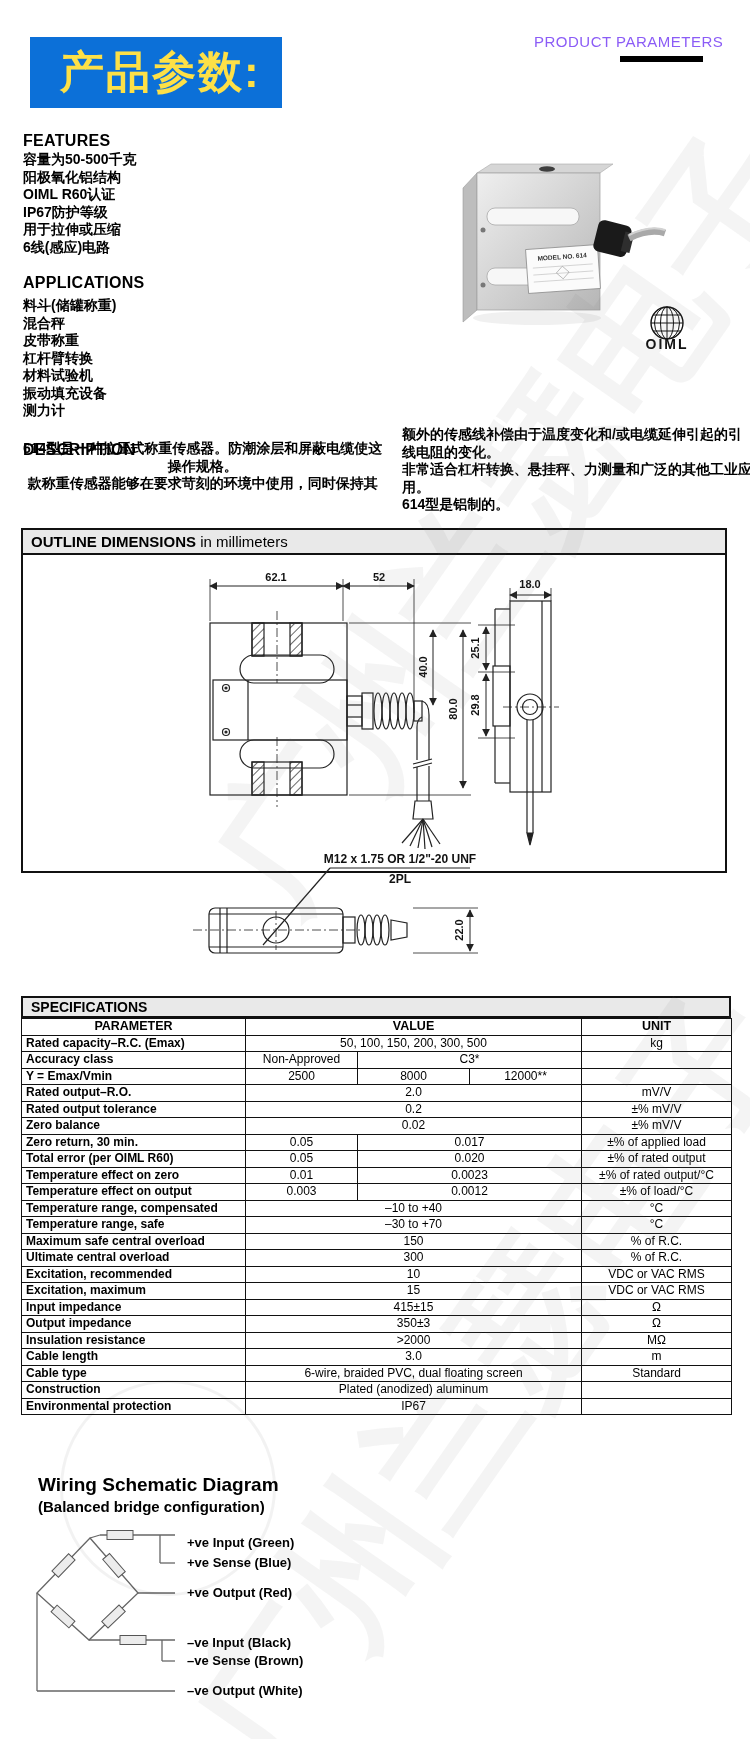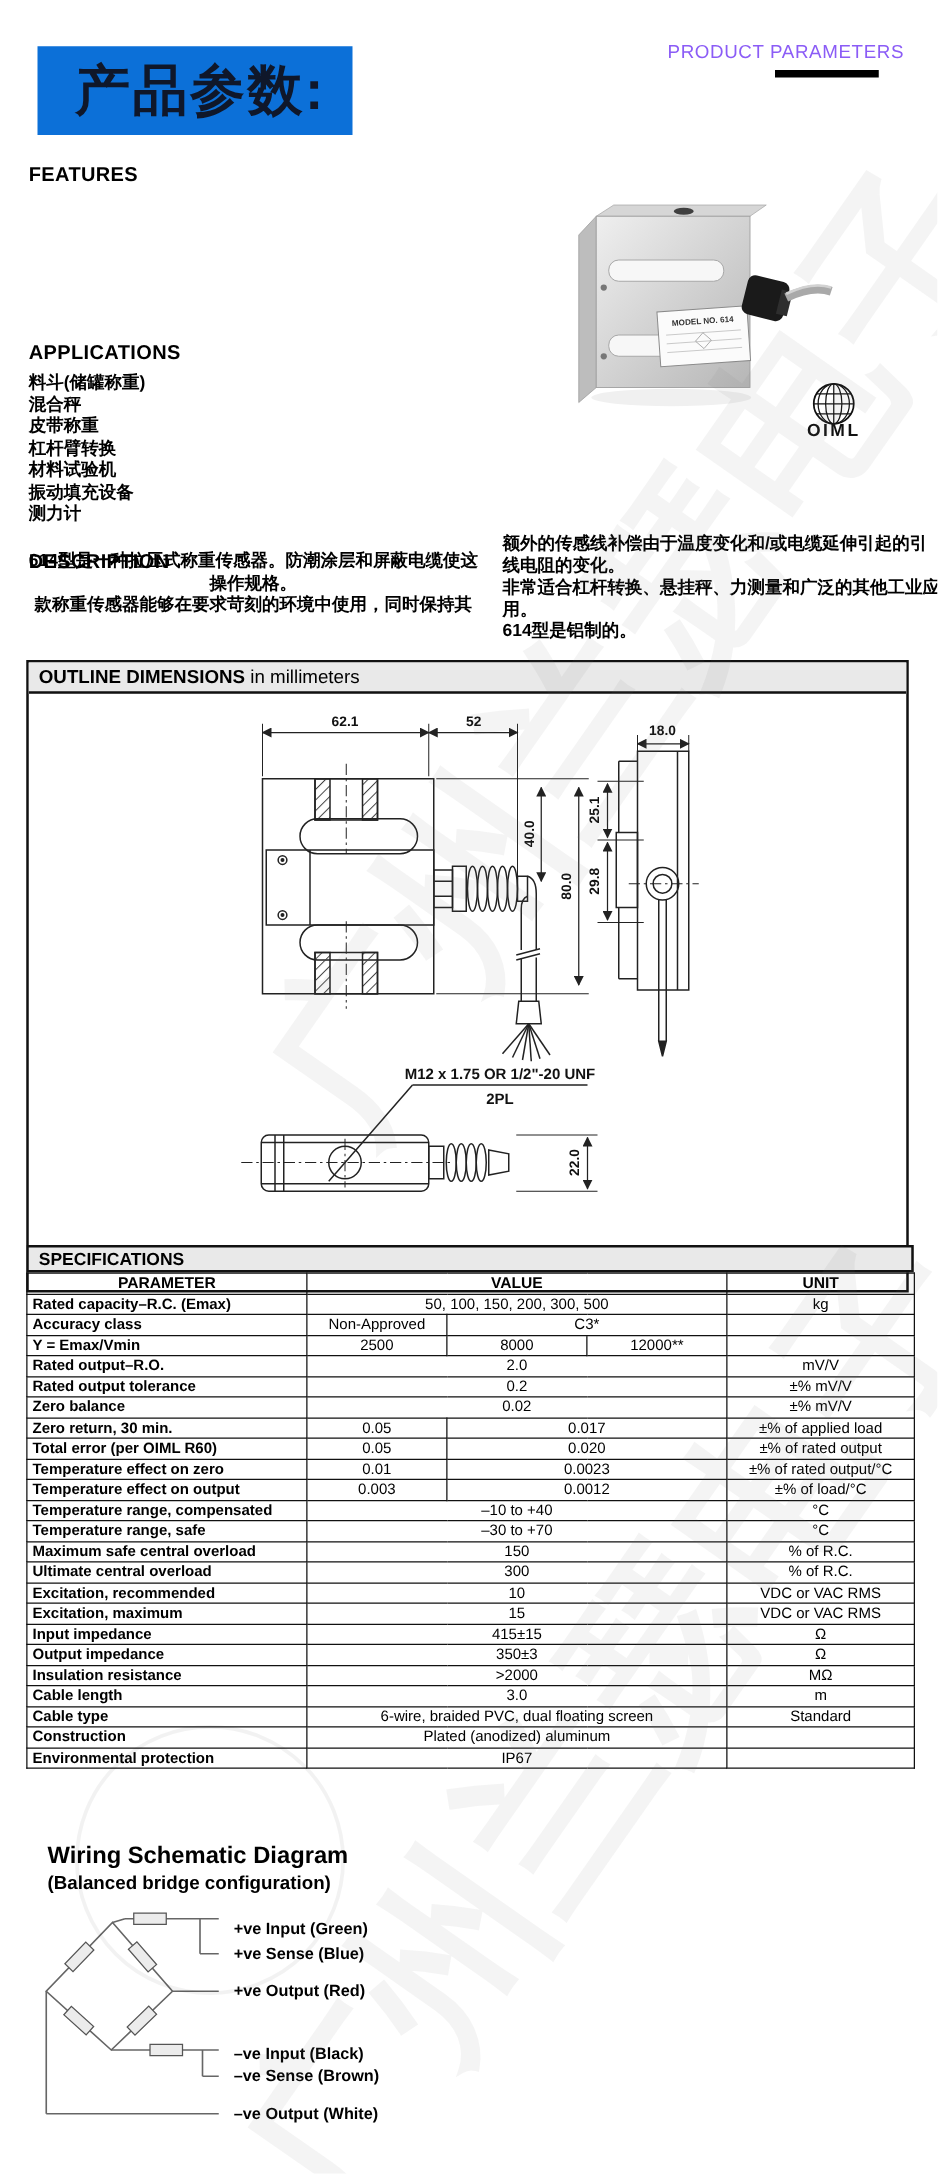--- a/index.html
+++ b/index.html
@@ -9,28 +9,28 @@
 
   
   .wm{position:absolute;white-space:nowrap;color:rgba(110,110,110,0.08);font-weight:bold;
       font-size:150px;pointer-events:none;z-index:6;transform:rotate(-55deg);}
   .wm-circle{position:absolute;border:3px solid rgba(0,0,0,0.05);border-radius:50%;
       pointer-events:none;z-index:6;}
 
   
   .top-label{left:534px;top:33px;font-size:15px;letter-spacing:.5px;color:#8b5cf6;}
   .top-bar{left:620px;top:56px;width:83px;height:6px;background:#000;}
-  .banner{left:30px;top:37px;width:252px;height:71px;background:#0c70d8;color:#0f172a;
+  .banner{left:30px;top:37px;width:252px;height:71px;background:#0c70d8;color:#fde047;
           display:flex;align-items:center;padding-left:30px;box-sizing:border-box;
           font-size:44px;font-weight:bold;letter-spacing:2px;}
   .sec-head{font-weight:bold;font-size:16px;letter-spacing:.3px;}
   .cn-line{font-weight:bold;font-size:14px;line-height:17.5px;white-space:nowrap;}
 
   
-  .outline-box{left:21px;top:528px;width:706px;height:506px;border:2px solid #111;box-sizing:border-box;}
+  .outline-box{left:21px;top:528px;width:706px;height:345px;border:2px solid #111;box-sizing:border-box;}
   .outline-header{height:25px;background:#e9e9e9;border-bottom:2px solid #111;box-sizing:border-box;
                   font-size:15px;padding:3px 0 0 8px;}
   .outline-header b{font-weight:bold;}
   .outline-svg{position:absolute;left:0;top:25px;width:702px;height:414px;}
 
   
   .spec-bar{left:21px;top:996px;width:710px;height:22px;background:#e9e9e9;border:2px solid #111;
             box-sizing:border-box;font-weight:bold;font-size:14px;padding:1px 0 0 8px;}
   table.spec{position:absolute;left:21px;top:1018px;width:710px;border-collapse:collapse;
              font-size:12px;table-layout:fixed;}
@@ -55,20 +55,28 @@
 
   <div class="wm" style="left:60px;top:420px;">广州兰瑟电子</div>
   <div class="wm" style="left:40px;top:1280px;">广州兰瑟电子</div>
   <div class="wm-circle" style="left:60px;top:1380px;width:210px;height:210px;"></div>
 
   <div class="abs top-label">PRODUCT PARAMETERS</div>
   <div class="abs top-bar"></div>
   <div class="abs banner">产品参数:</div>
 
   <div class="abs sec-head" style="left:23px;top:132px;">FEATURES</div>
+  <div class="abs" style="left:23px;top:151px;">
+      <div class="cn-line">容量为50-500千克</div>
+      <div class="cn-line">阳极氧化铝结构</div>
+      <div class="cn-line">OIML R60认证</div>
+      <div class="cn-line">IP67防护等级</div>
+      <div class="cn-line">用于拉伸或压缩</div>
+      <div class="cn-line">6线(感应)电路</div>
+    </div>
 
   <div class="abs sec-head" style="left:23px;top:274px;">APPLICATIONS</div>
   <div class="abs" style="left:23px;top:297px;">
       <div class="cn-line">料斗(储罐称重)</div>
       <div class="cn-line">混合秤</div>
       <div class="cn-line">皮带称重</div>
       <div class="cn-line">杠杆臂转换</div>
       <div class="cn-line">材料试验机</div>
       <div class="cn-line">振动填充设备</div>
       <div class="cn-line">测力计</div>

